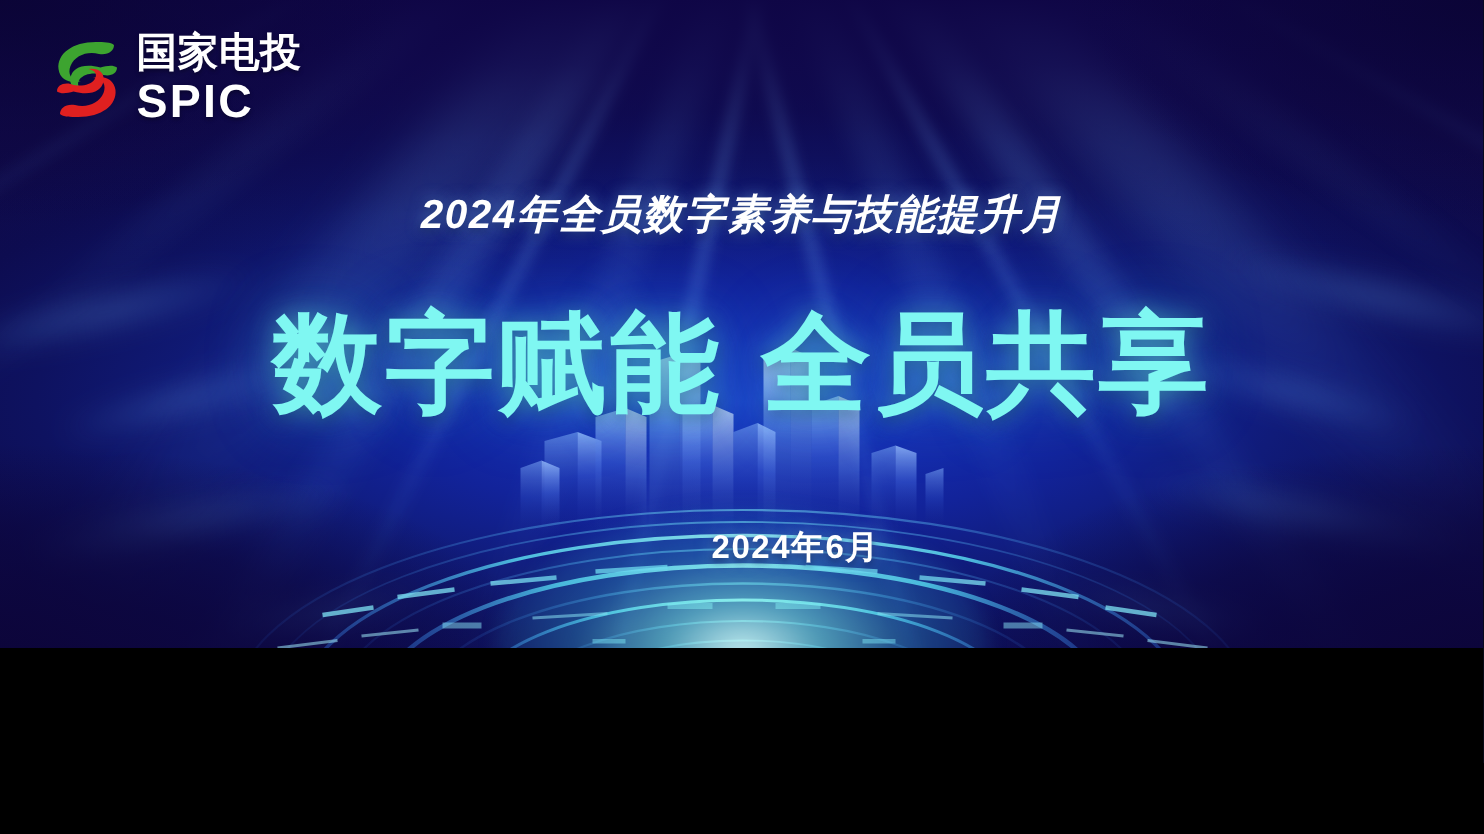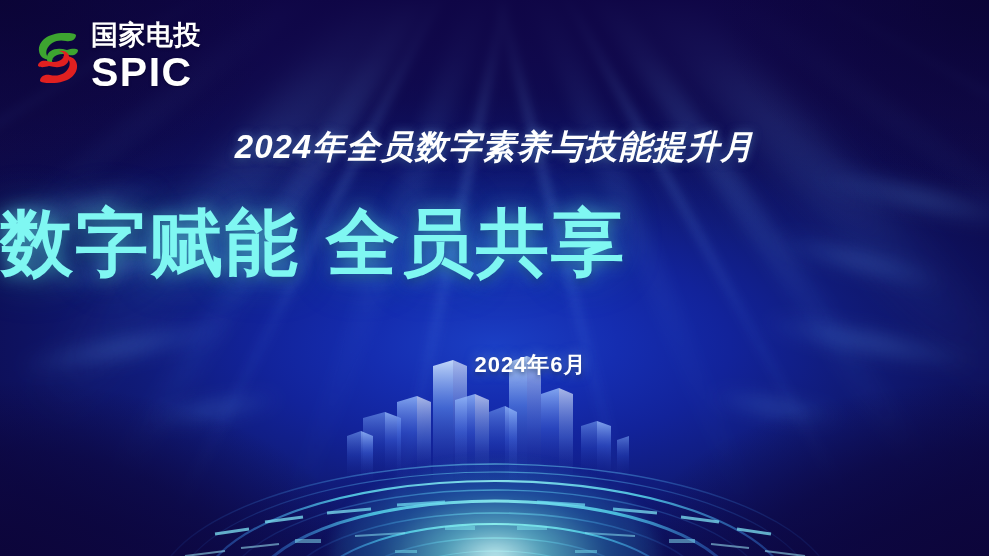--- a/index.html
+++ b/index.html
@@ -7,21 +7,21 @@
     padding: 0;
     background: #000;
   }
   body {
     font-family: "Liberation Sans", sans-serif;
   }
 
   #poster {
     position: relative;
     width: 989px;
-    height: 556px;
+    height: 432px;
     overflow: hidden;
     background: #0f172a;
   }
 
   
   .bg-base {
     position: absolute;
     inset: 0;
     background:
       radial-gradient(ellipse 70% 55% at 50% 62%,
@@ -138,48 +138,49 @@
   .logo-text { display: flex; flex-direction: column; line-height: 1; }
   .logo-cn {
     color: #ffffff;
     font-size: 27px;
     font-weight: bold;
     letter-spacing: 0.5px;
     text-shadow: 0 1px 3px rgba(0,0,0,0.35);
   }
   .logo-en {
     color: #ffffff;
-    font-size: 41px;
+    font-size: 31px;
     font-weight: bold;
     letter-spacing: 1.5px;
     margin-top: 3px;
     text-shadow: 0 1px 3px rgba(0,0,0,0.35);
   }
 
   
   .subtitle {
     position: absolute;
     top: 125px;
     left: 0;
     width: 100%;
     text-align: center;
     color: #ffffff;
-    font-size: 33px;
+    font-size: 27px;
     font-weight: bold;
     font-style: italic;
     letter-spacing: 1px;
     text-shadow:
       0 0 10px rgba(130,190,255,0.55),
       0 2px 6px rgba(0,10,60,0.75);
   }
   .headline {
     position: absolute;
     top: 202px;
     left: 0;
     width: 100%;
+    text-align: center;
     color: #7ff7f2;
     font-size: 73px;
     font-weight: bold;
     letter-spacing: 2px;
     line-height: 1.12;
     text-shadow:
       0 0 18px rgba(110,240,240,0.55),
       0 0 46px rgba(60,200,230,0.38),
       0 3px 10px rgba(0,12,70,0.6);
   }

